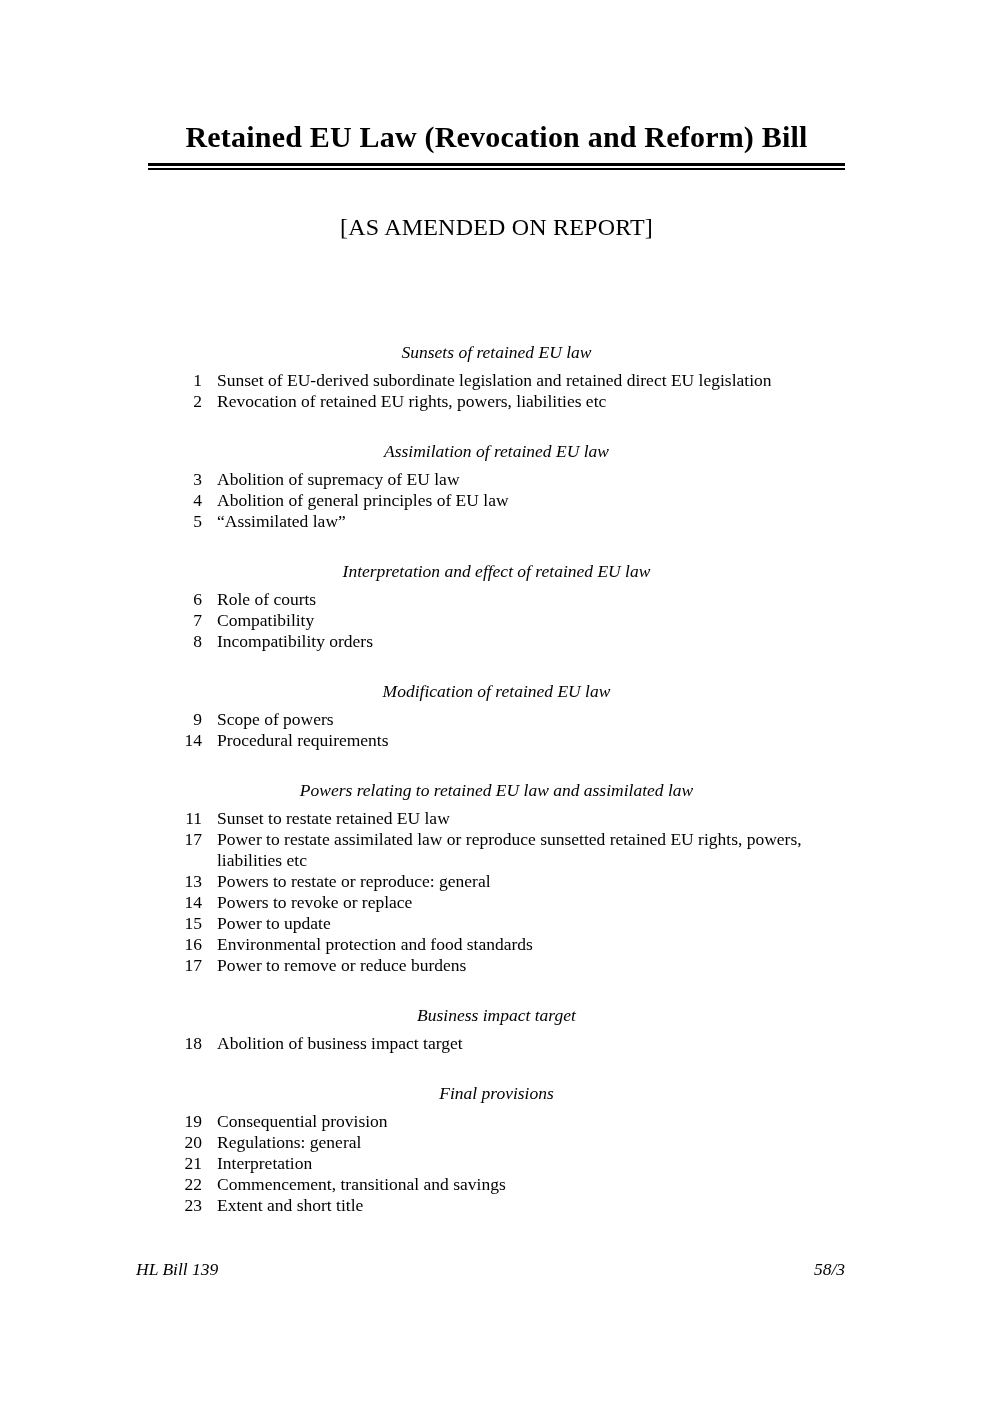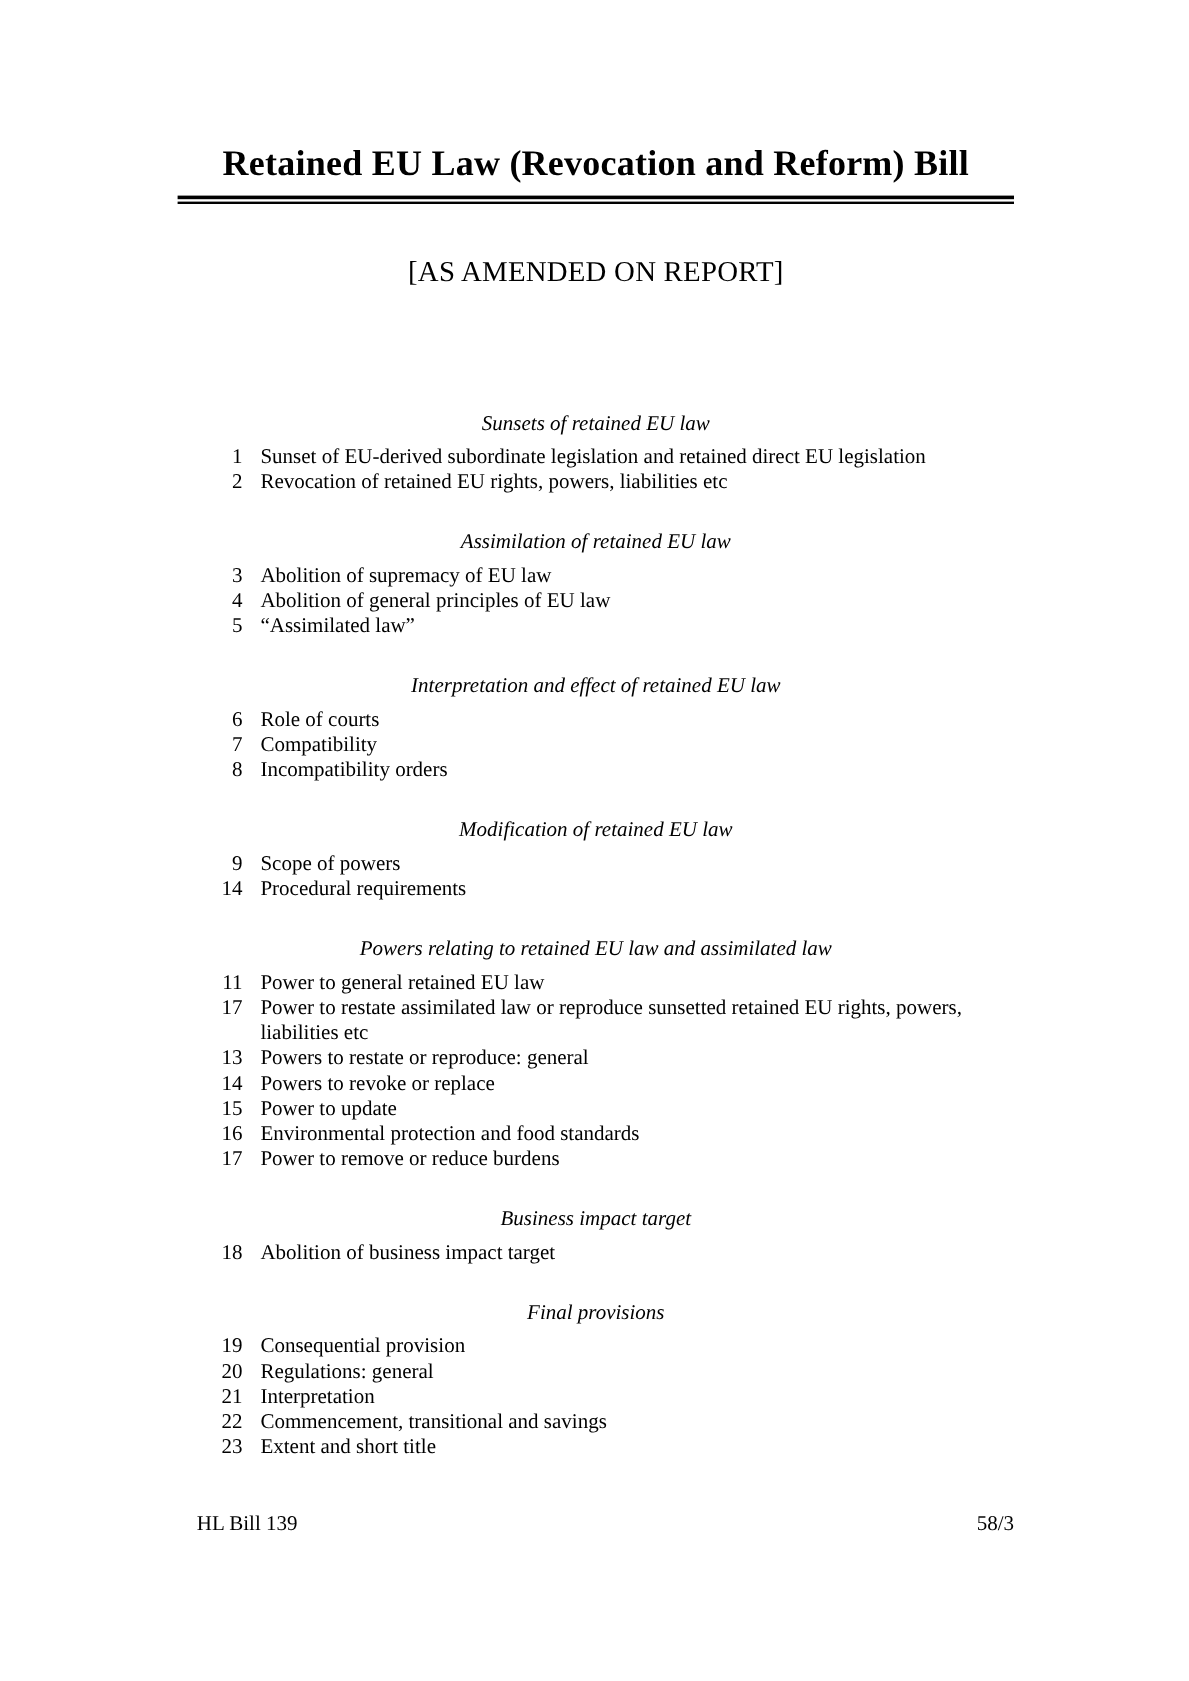--- a/index.html
+++ b/index.html
@@ -69,27 +69,28 @@
     text-align: right;
   }
   .item-gap {
     flex: 0 0 15px;
   }
   .item-label {
     flex: 1 1 auto;
   }
   .footer {
     position: absolute;
-    left: 164px;
+    left: 136px;
     right: 146px;
     top: 1247px;
     display: flex;
     justify-content: space-between;
     font-size: 17.5px;
     line-height: 21px;
+    font-style: italic;
   }
 </style>
 </head>
 <body>
 
 <div class="page">
   <div class="content">
     <h1 class="doc-title">Retained EU Law (Revocation and Reform) Bill</h1>
     <div class="title-rule"></div>
     <div class="doc-subtitle">[AS AMENDED ON REPORT]</div>
@@ -173,21 +174,21 @@
   </div>
 </div>
   </section>
 
   <section class="toc-section">
     <h2 class="sec-heading">Powers relating to retained EU law and assimilated law</h2>
     <div class="sec-items">
   <div class="toc-item">
     <span class="item-num">11</span>
     <span class="item-gap"></span>
-    <span class="item-label">Power to general retained EU law</span>
+    <span class="item-label">Sunset to restate retained EU law</span>
   </div>
 
   <div class="toc-item">
     <span class="item-num">17</span>
     <span class="item-gap"></span>
     <span class="item-label">Power to restate assimilated law or reproduce sunsetted retained EU rights, powers, liabilities etc</span>
   </div>
 
   <div class="toc-item">
     <span class="item-num">13</span>

